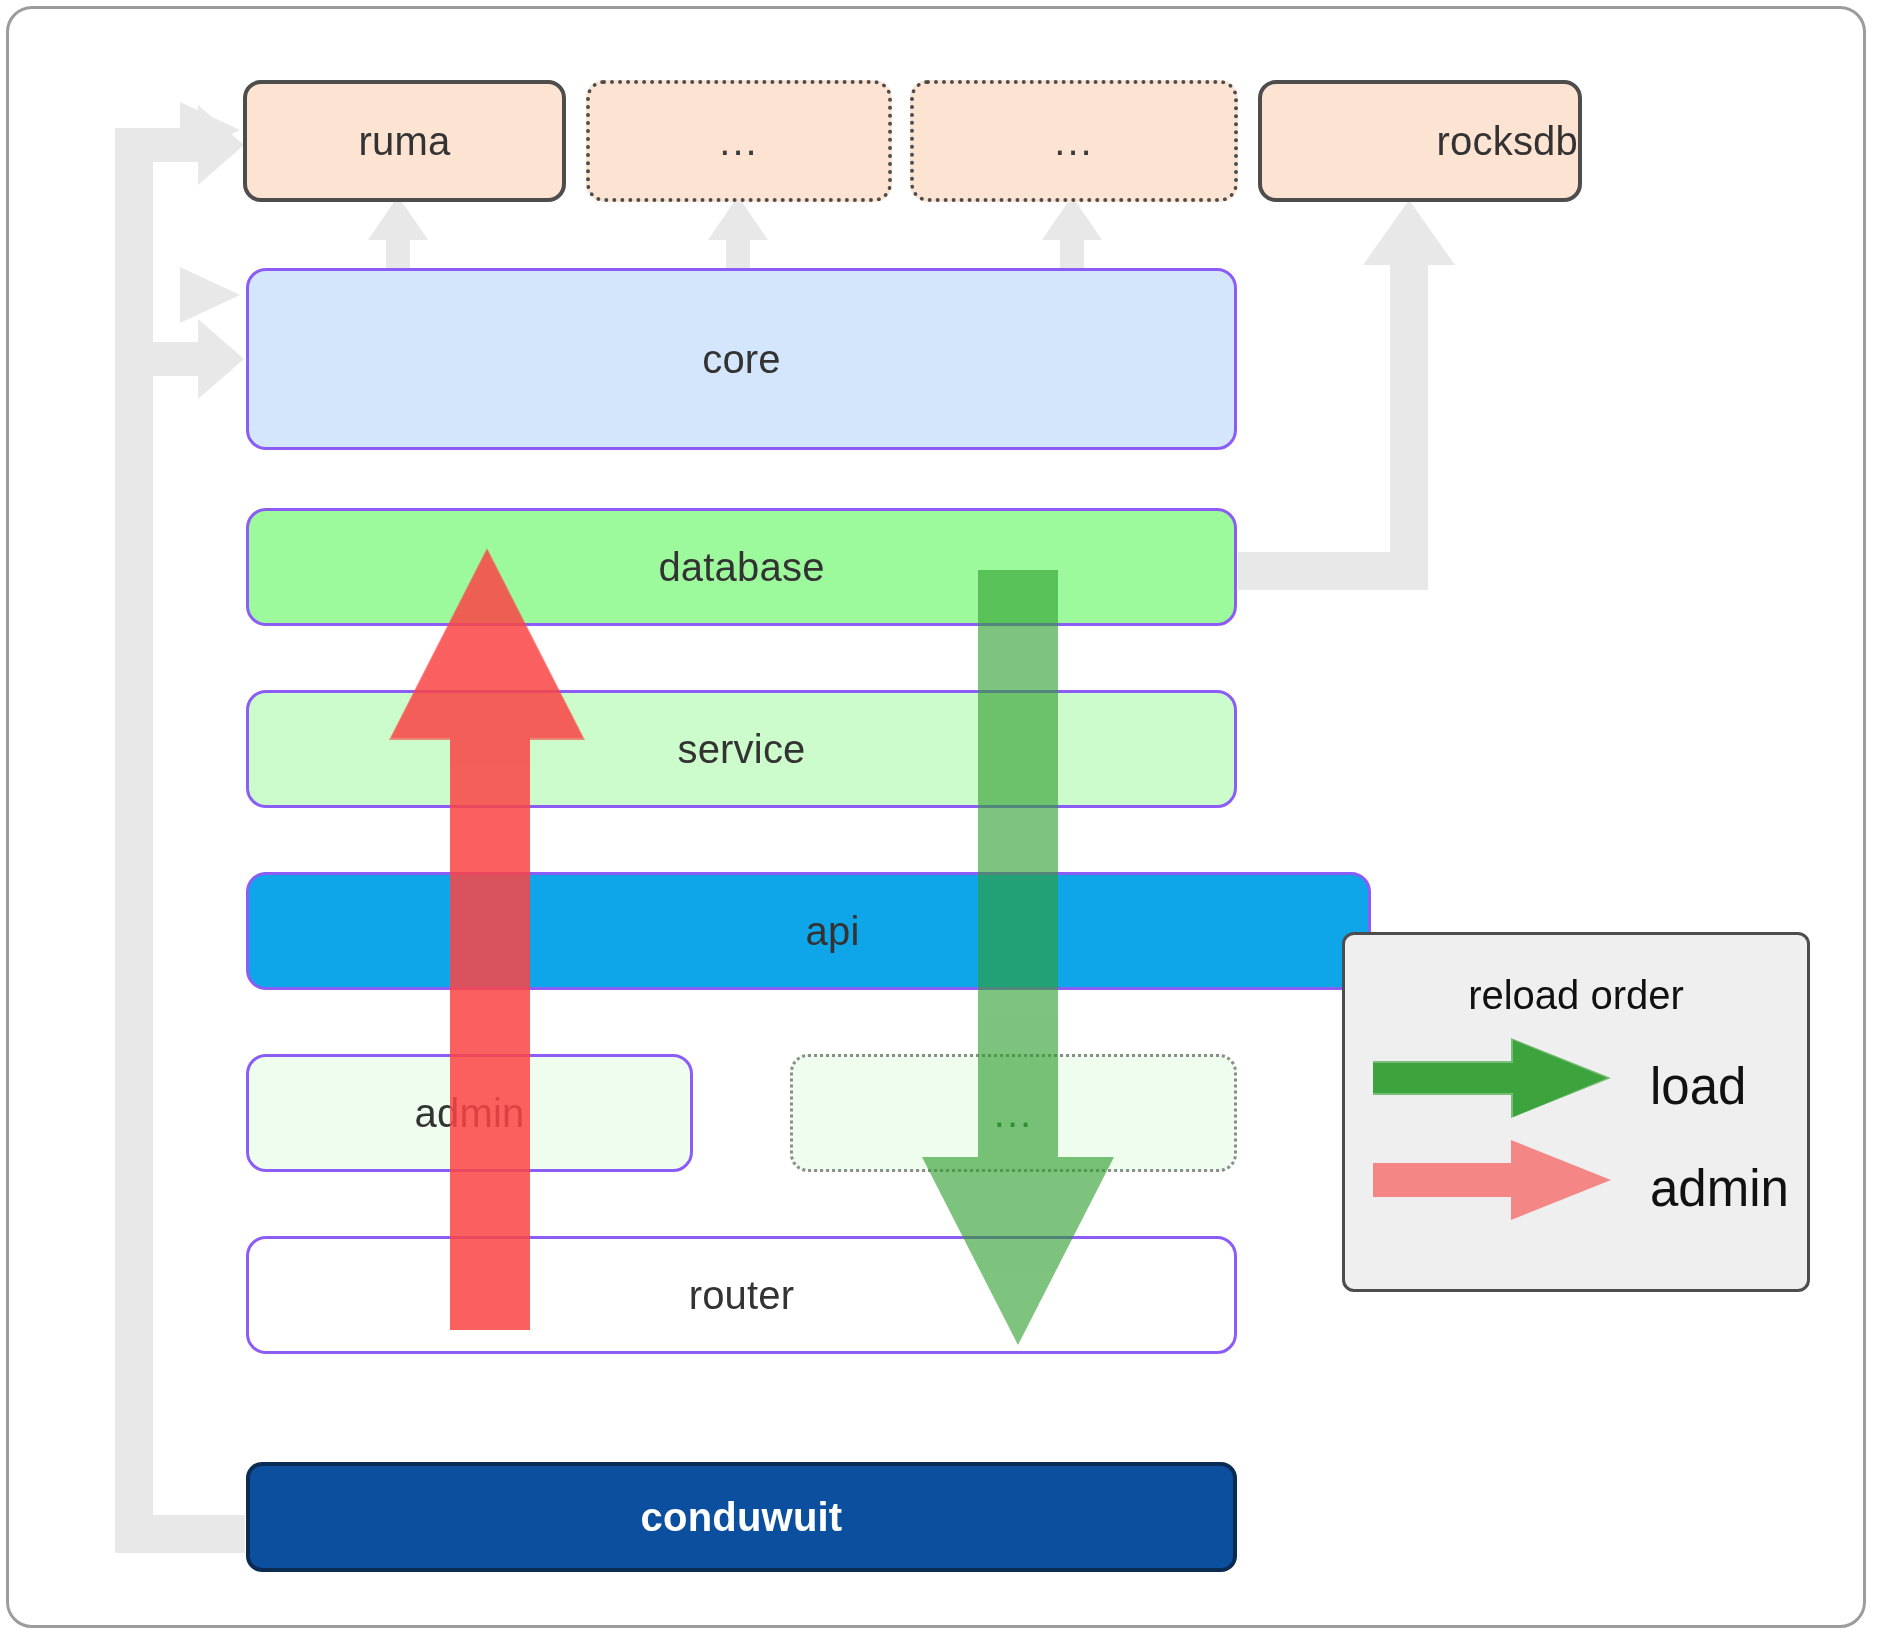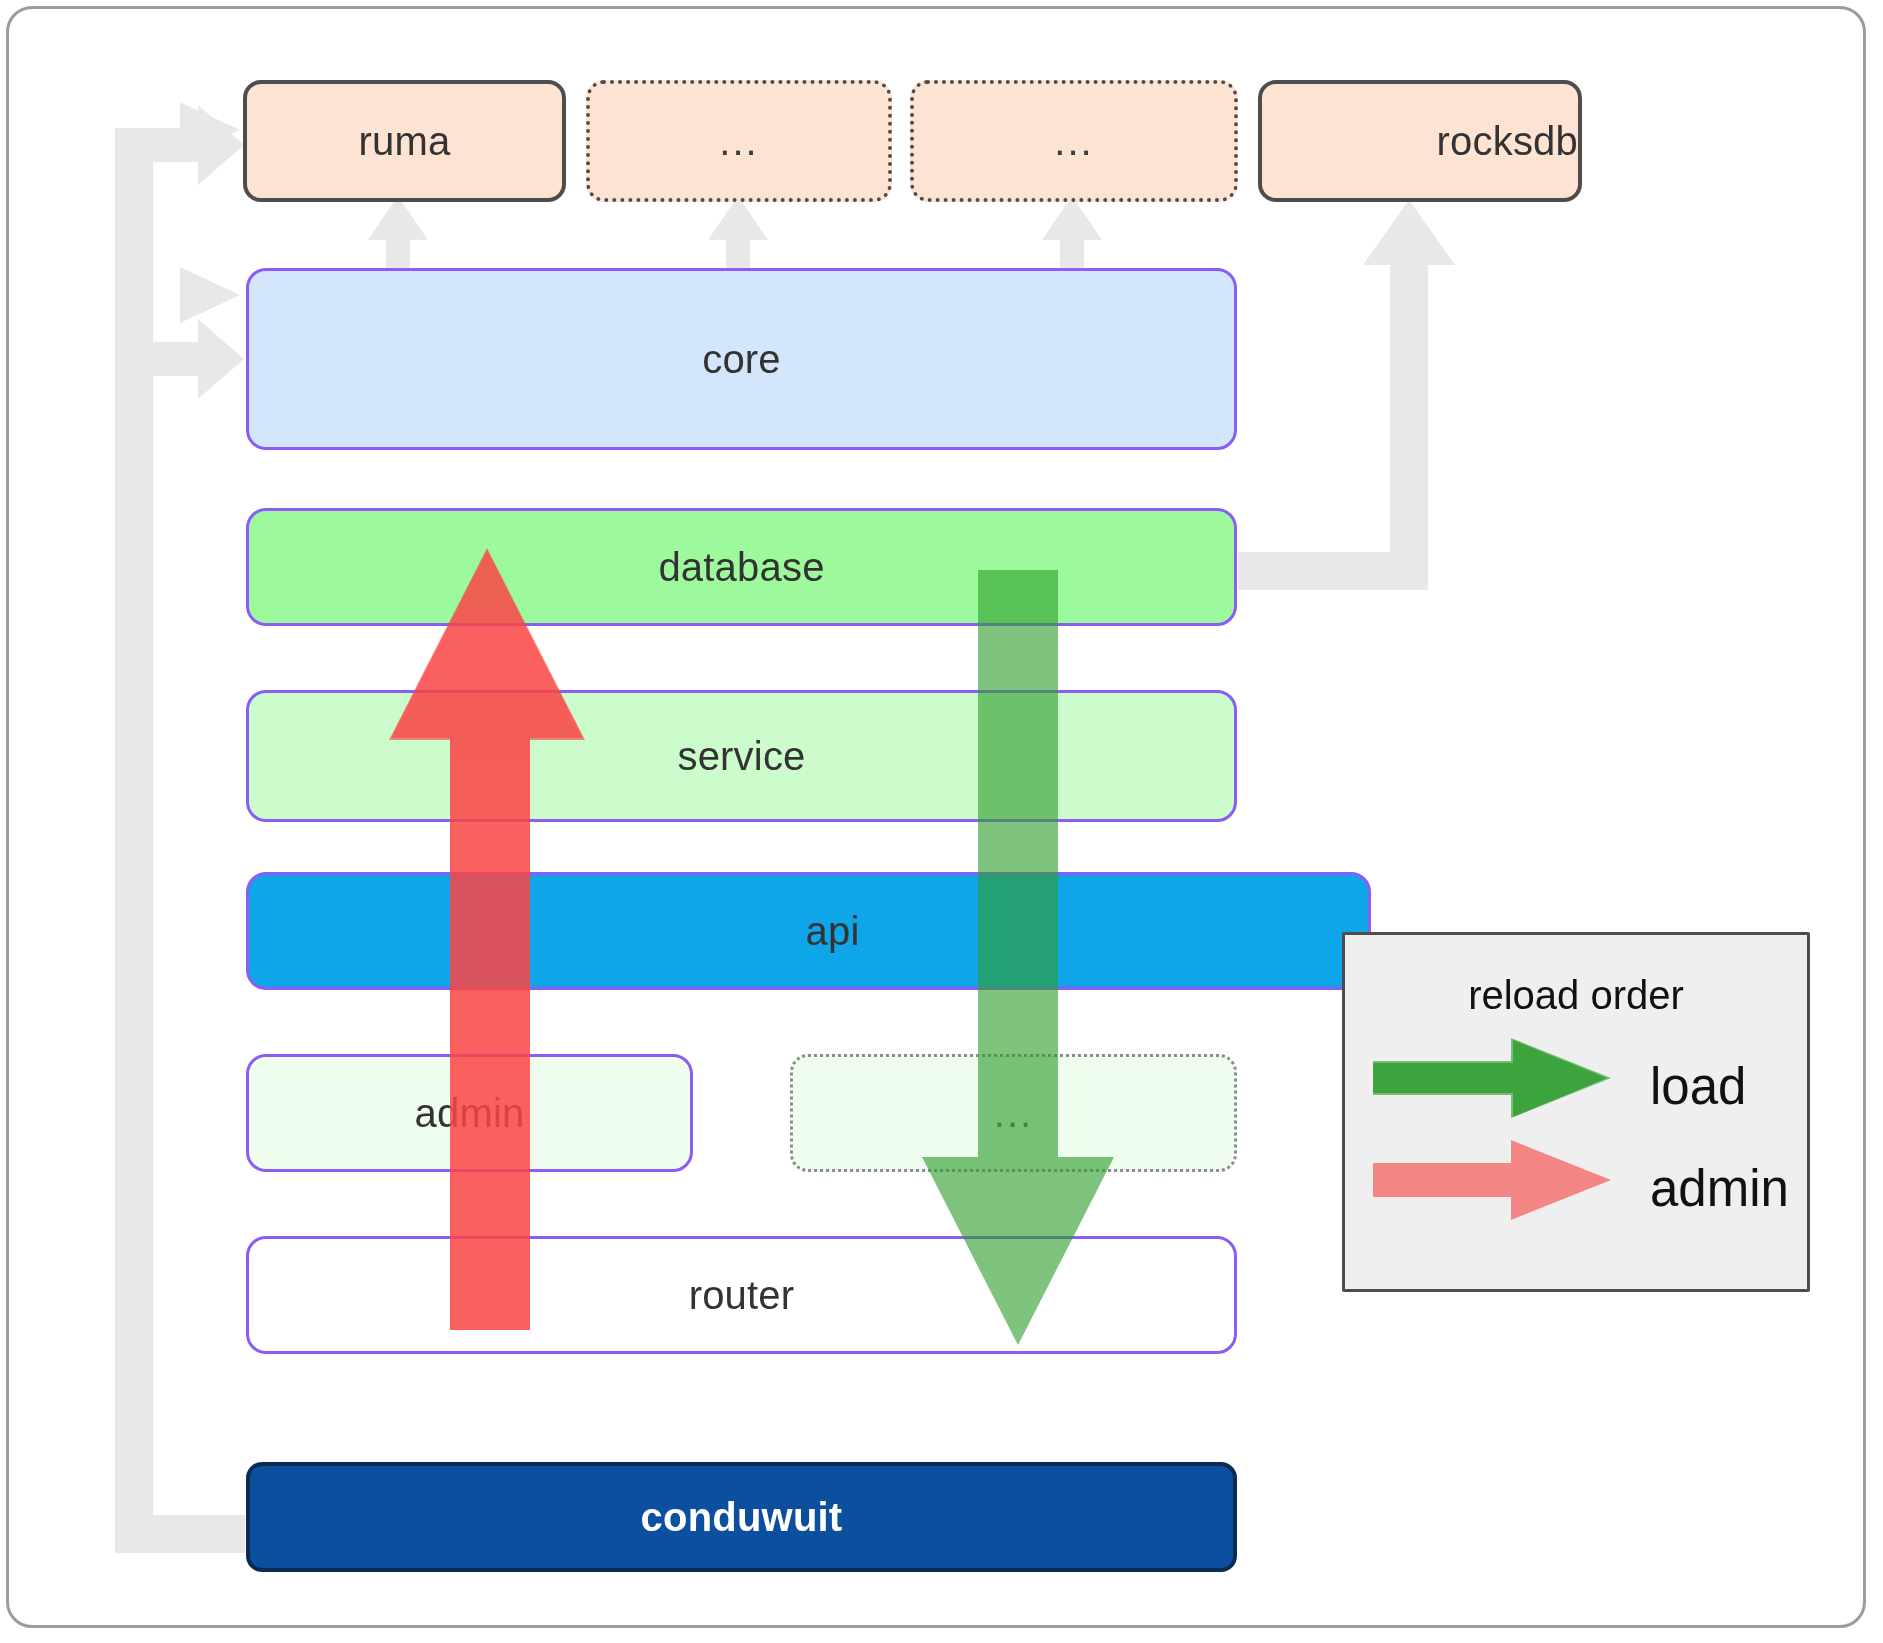--- a/index.html
+++ b/index.html
@@ -68,21 +68,21 @@
     top: 0;
     width: 1883px;
     height: 1643px;
     pointer-events: none;
   }
   #legend {
     position: absolute;
     box-sizing: border-box;
     background: #efefef;
     border: 3px solid #4d4d4d;
-    border-radius: 2px;
+    border-radius: 12px;
   }
   #legend-title {
     position: absolute;
     width: 100%;
     top: 38px;
     text-align: center;
     font-size: 40px;
     color: #111111;
   }
   .legend-label {
@@ -162,21 +162,21 @@
   </div>
 
   <div class="node layer" style="left:246px; top:268px; width:991px; height:182px; background:#d4e6fb;">
     <span class="node-label">core</span>
   </div>
 
   <div class="node layer" style="left:246px; top:508px; width:991px; height:118px; background:#9cfa9c;">
     <span class="node-label">database</span>
   </div>
 
-  <div class="node layer" style="left:246px; top:690px; width:991px; height:132px; background:#ccfccc;">
+  <div class="node layer" style="left:246px; top:690px; width:991px; height:118px; background:#ccfccc;">
     <span class="node-label">service</span>
   </div>
 
   <div class="node layer" style="left:246px; top:872px; width:1125px; height:118px; background:#0ea5e9;padding-left:48px;">
     <span class="node-label">api</span>
   </div>
 
   <div class="node layer" style="left:246px; top:1054px; width:447px; height:118px; background:#effdef;">
     <span class="node-label">admin</span>
   </div>

